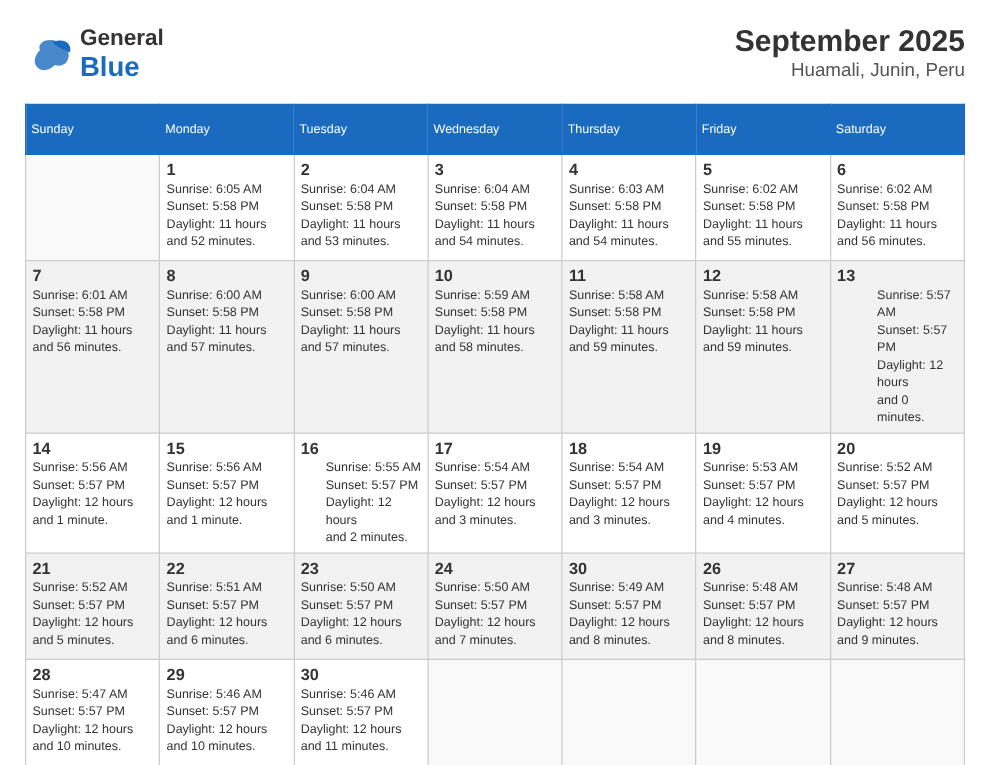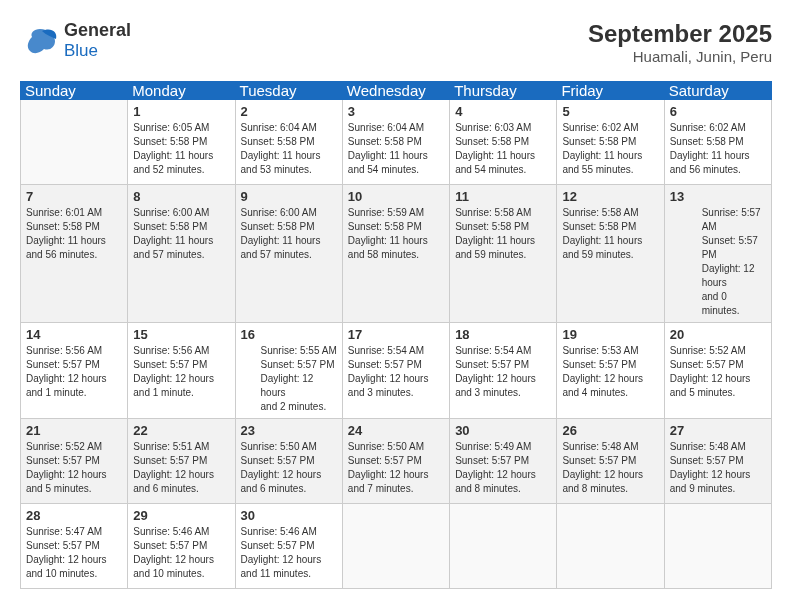--- a/index.html
+++ b/index.html
@@ -34,23 +34,23 @@
       color: #555;
     }
     .calendar {
       width: 100%;
       border-collapse: collapse;
       font-size: 11px;
     }
     .calendar th {
       background: #1a6bbf;
       color: #fff;
-      padding: 0 4px;
+      padding: 14px 4px;
       text-align: left;
-      font-size: 15px;
+      font-size: 10px;
       font-weight: normal;
       border: 1px solid #1a6bbf;
     }
     .calendar td {
       border: 1px solid #ccc;
       vertical-align: top;
       padding: 4px 5px;
       width: calc(100% / 7);
       height: 85px;
     }
@@ -76,21 +76,21 @@
 <body>
 
 <div class="header">
   <div class="logo">
     <svg width="40" height="40" viewBox="0 0 40 40">
       <path d="M20 8 C28 8, 35 14, 35 20 C35 26, 30 30, 24 28 C20 32, 14 34, 10 30 C6 26, 8 20, 12 16 C10 12, 14 8, 20 8Z" fill="#1a6bbf" opacity="0.8"></path>
       <path d="M22 10 C30 6, 38 10, 36 18 C32 16, 26 14, 22 10Z" fill="#1a6bbf"></path>
     </svg>
     <div>
       <div style="font-size:18px;font-weight:bold;color:#333;">General</div>
-      <div style="font-size:17px;font-weight:normal;color:#1a6bbf;">Blue</div>
+      <div style="font-size:22px;font-weight:bold;color:#1a6bbf;">Blue</div>
     </div>
   </div>
   <div class="title-block">
     <div class="month-title">September 2025</div>
     <div class="subtitle">Huamali, Junin, Peru</div>
   </div>
 </div>
 
 <table class="calendar">
   <thead>

